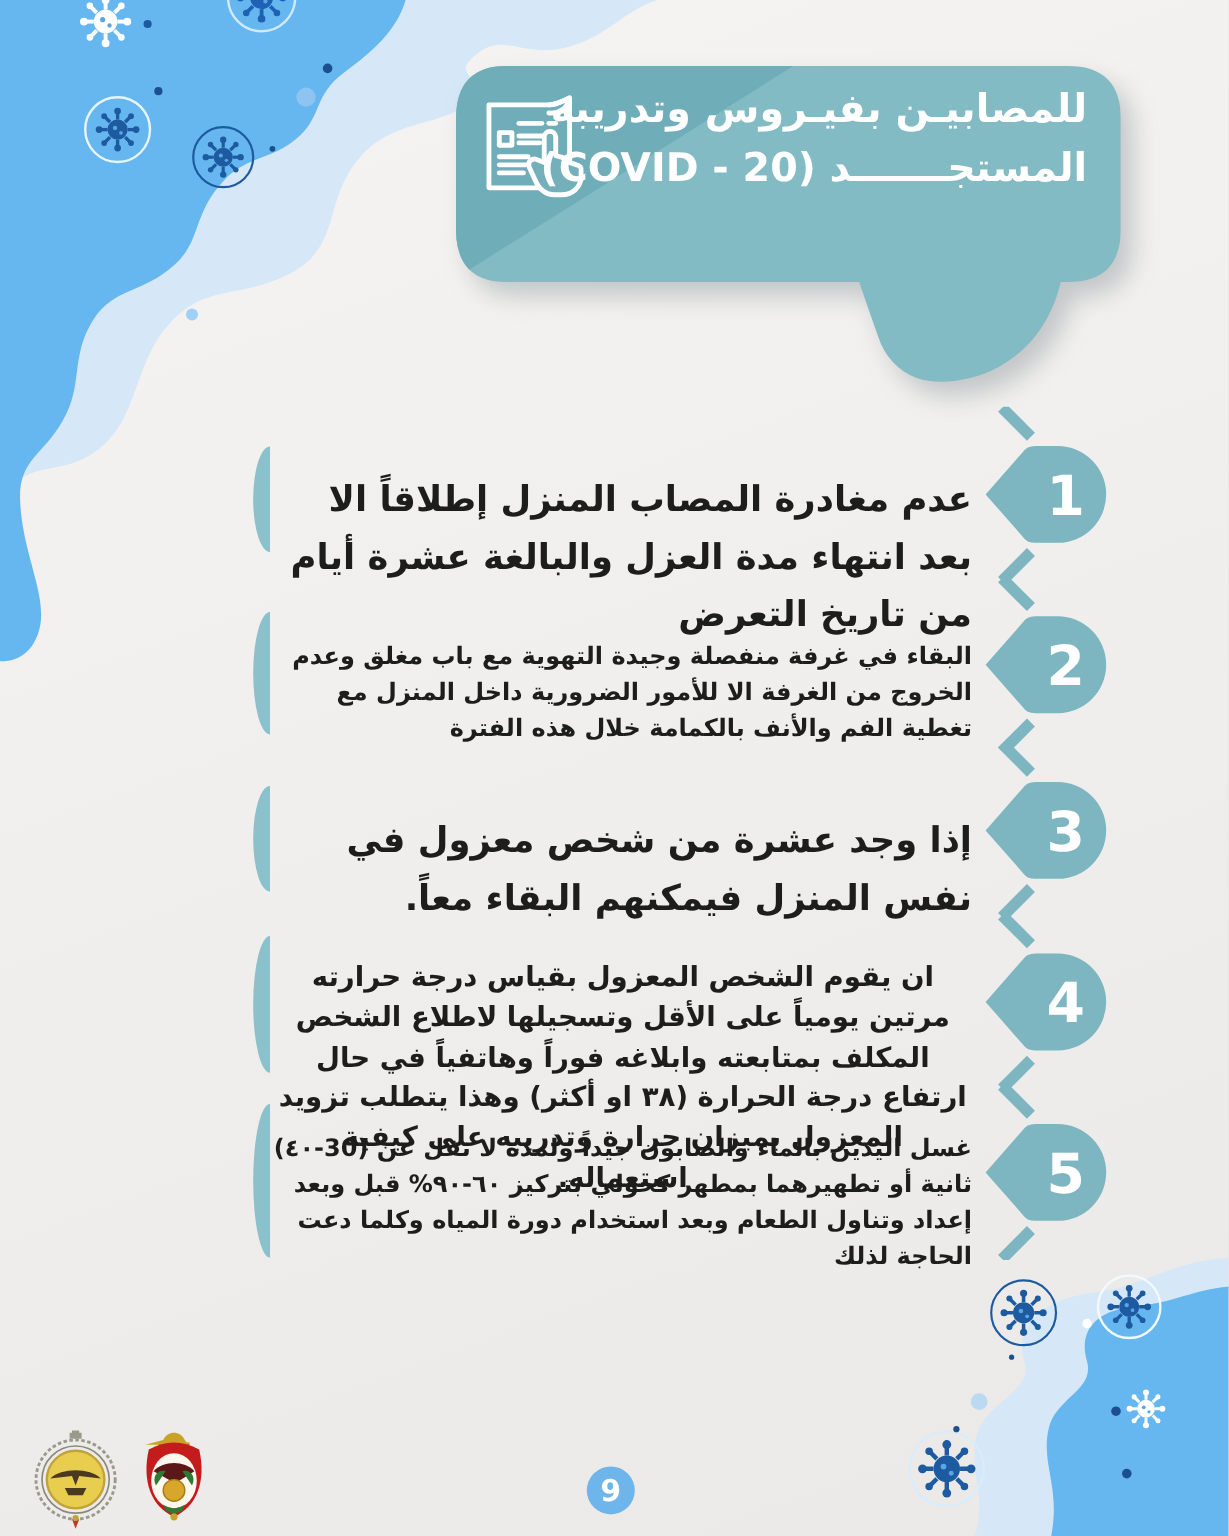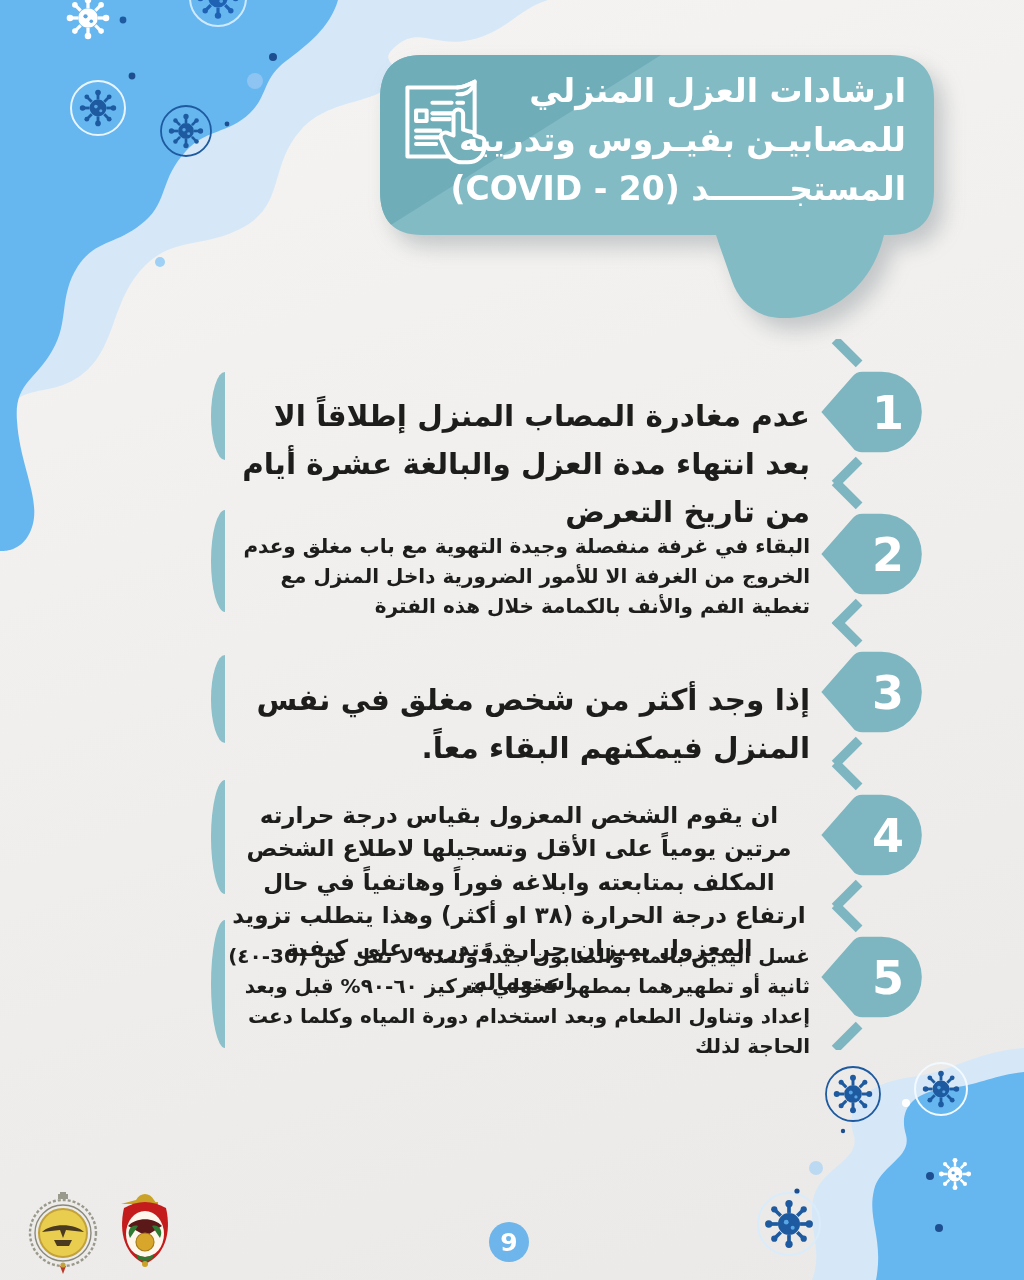--- a/index.html
+++ b/index.html
@@ -156,21 +156,20 @@
       <line x1="40" y1="41" x2="62" y2="41"></line>
       <line x1="40" y1="47" x2="58" y2="47"></line>
       <line x1="23" y1="59" x2="48" y2="59"></line>
       <line x1="23" y1="66" x2="46" y2="66"></line>
       <line x1="23" y1="73" x2="44" y2="73"></line>
       <path d="M62 64 V42 a5 5 0 0 1 10 0 v16 l7 2 a5 4 0 0 1 5 4 l6 2 a5 4 0 0 1 4 5 v5 c0 10 -8 16 -17 16 h-6 c-9 0 -14 -6 -17 -13 l-5 -11 c-2 -5 3 -9 8 -6 z" fill="#74b0ba"></path>
     </g>
   </svg>
 
   <div id="header-text" class="abs">
-    <div>ارشادات العزل المنزلي</div>
     <div>للمصابيـن بفيـروس وتدريبه</div>
     <div>المستجـــــــد (COVID - 20)</div>
   </div>
 
   <div class="abs accent-bar" style="top:372px;height:88px;"></div>
   <div class="abs item-text size-lg" style="top:368px;">عدم مغادرة المصاب المنزل إطلاقاً الا بعد انتهاء مدة العزل والبالغة عشرة أيام من تاريخ التعرض</div>
   <div class="abs marker" style="top:339px;">
     <svg viewBox="0 0 130 170">
       <g fill="#7db6c0" stroke="none">
         <path d="M6 85 L42 44 Q46 38 54 38 L76 38 A47 47 0 0 1 76 132 L54 132 Q46 132 42 126 Z"></path>
@@ -188,21 +187,21 @@
       <g fill="#7db6c0" stroke="none">
         <path d="M6 85 L42 44 Q46 38 54 38 L76 38 A47 47 0 0 1 76 132 L54 132 Q46 132 42 126 Z"></path>
         <path d="M50 29 L22 1" stroke="#7db6c0" stroke-width="11" fill="none"></path>
         <path d="M50 141 L22 169" stroke="#7db6c0" stroke-width="11" fill="none"></path>
       </g>
     </svg>
     <span class="num">2</span>
   </div>
 
   <div class="abs accent-bar" style="top:655px;height:88px;"></div>
-  <div class="abs item-text size-lg" style="top:652px;">إذا وجد أكثر من شخص مغلق في نفس المنزل فيمكنهم البقاء معاً.</div>
+  <div class="abs item-text size-lg" style="top:652px;">إذا وجد عشرة من شخص معزول في نفس المنزل فيمكنهم البقاء معاً.</div>
   <div class="abs marker" style="top:619px;">
     <svg viewBox="0 0 130 170">
       <g fill="#7db6c0" stroke="none">
         <path d="M6 85 L42 44 Q46 38 54 38 L76 38 A47 47 0 0 1 76 132 L54 132 Q46 132 42 126 Z"></path>
         <path d="M50 29 L22 1" stroke="#7db6c0" stroke-width="11" fill="none"></path>
         <path d="M50 141 L22 169" stroke="#7db6c0" stroke-width="11" fill="none"></path>
       </g>
     </svg>
     <span class="num">3</span>
   </div>

